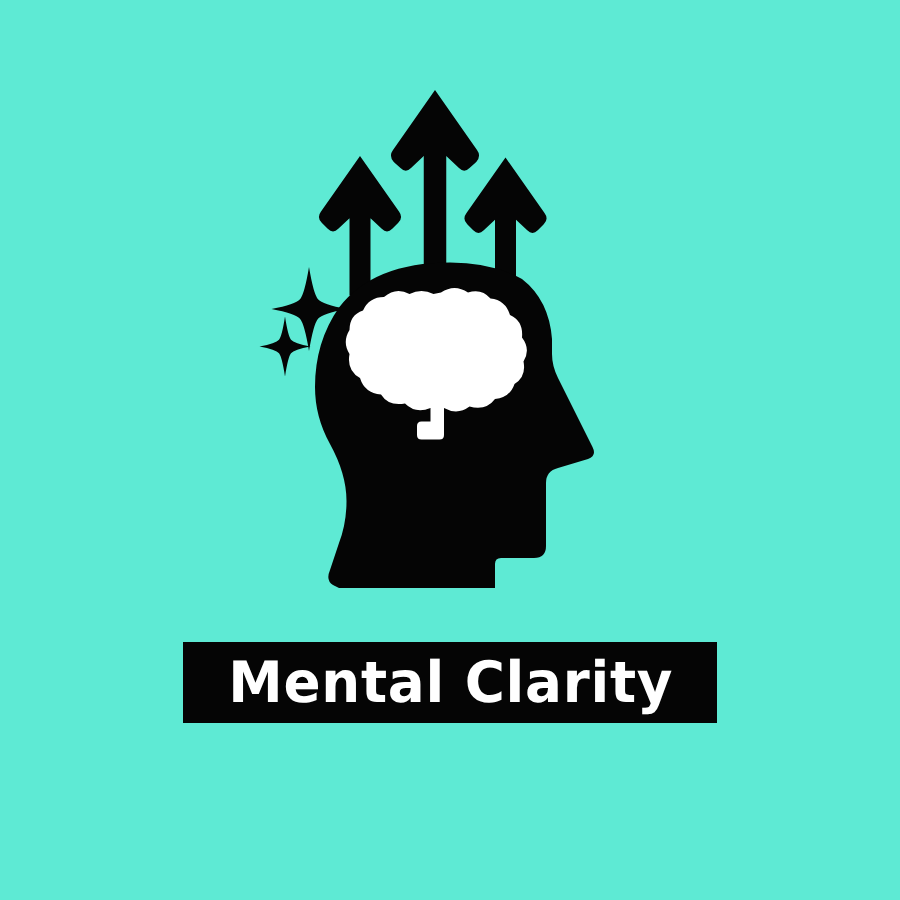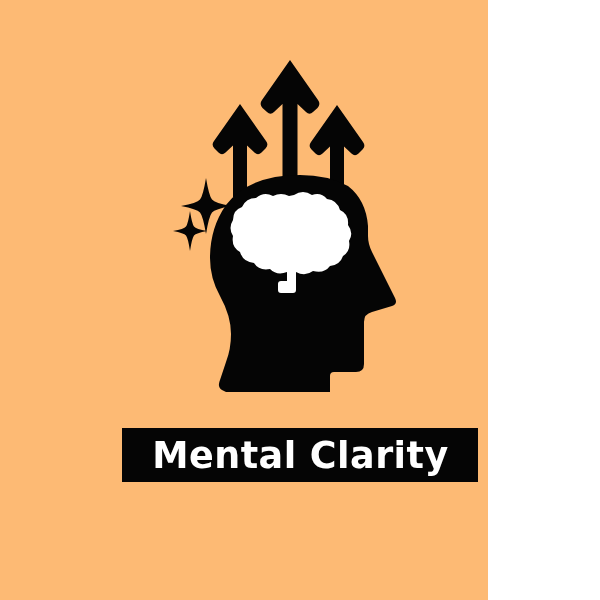--- a/index.html
+++ b/index.html
@@ -8,23 +8,23 @@
     background: #ffffff;
   }
   body {
     width: 600px;
     height: 600px;
     overflow: hidden;
     font-family: "Liberation Sans", sans-serif;
   }
   #logo-canvas {
     position: relative;
-    width: 488px;
+    width: 600px;
     height: 600px;
-    background: #fdba74;
+    background: #5eead4;
   }
   #logo-art {
     position: absolute;
     left: 0;
     top: 0;
     width: 600px;
     height: 600px;
     display: block;
   }
   #title-banner {

